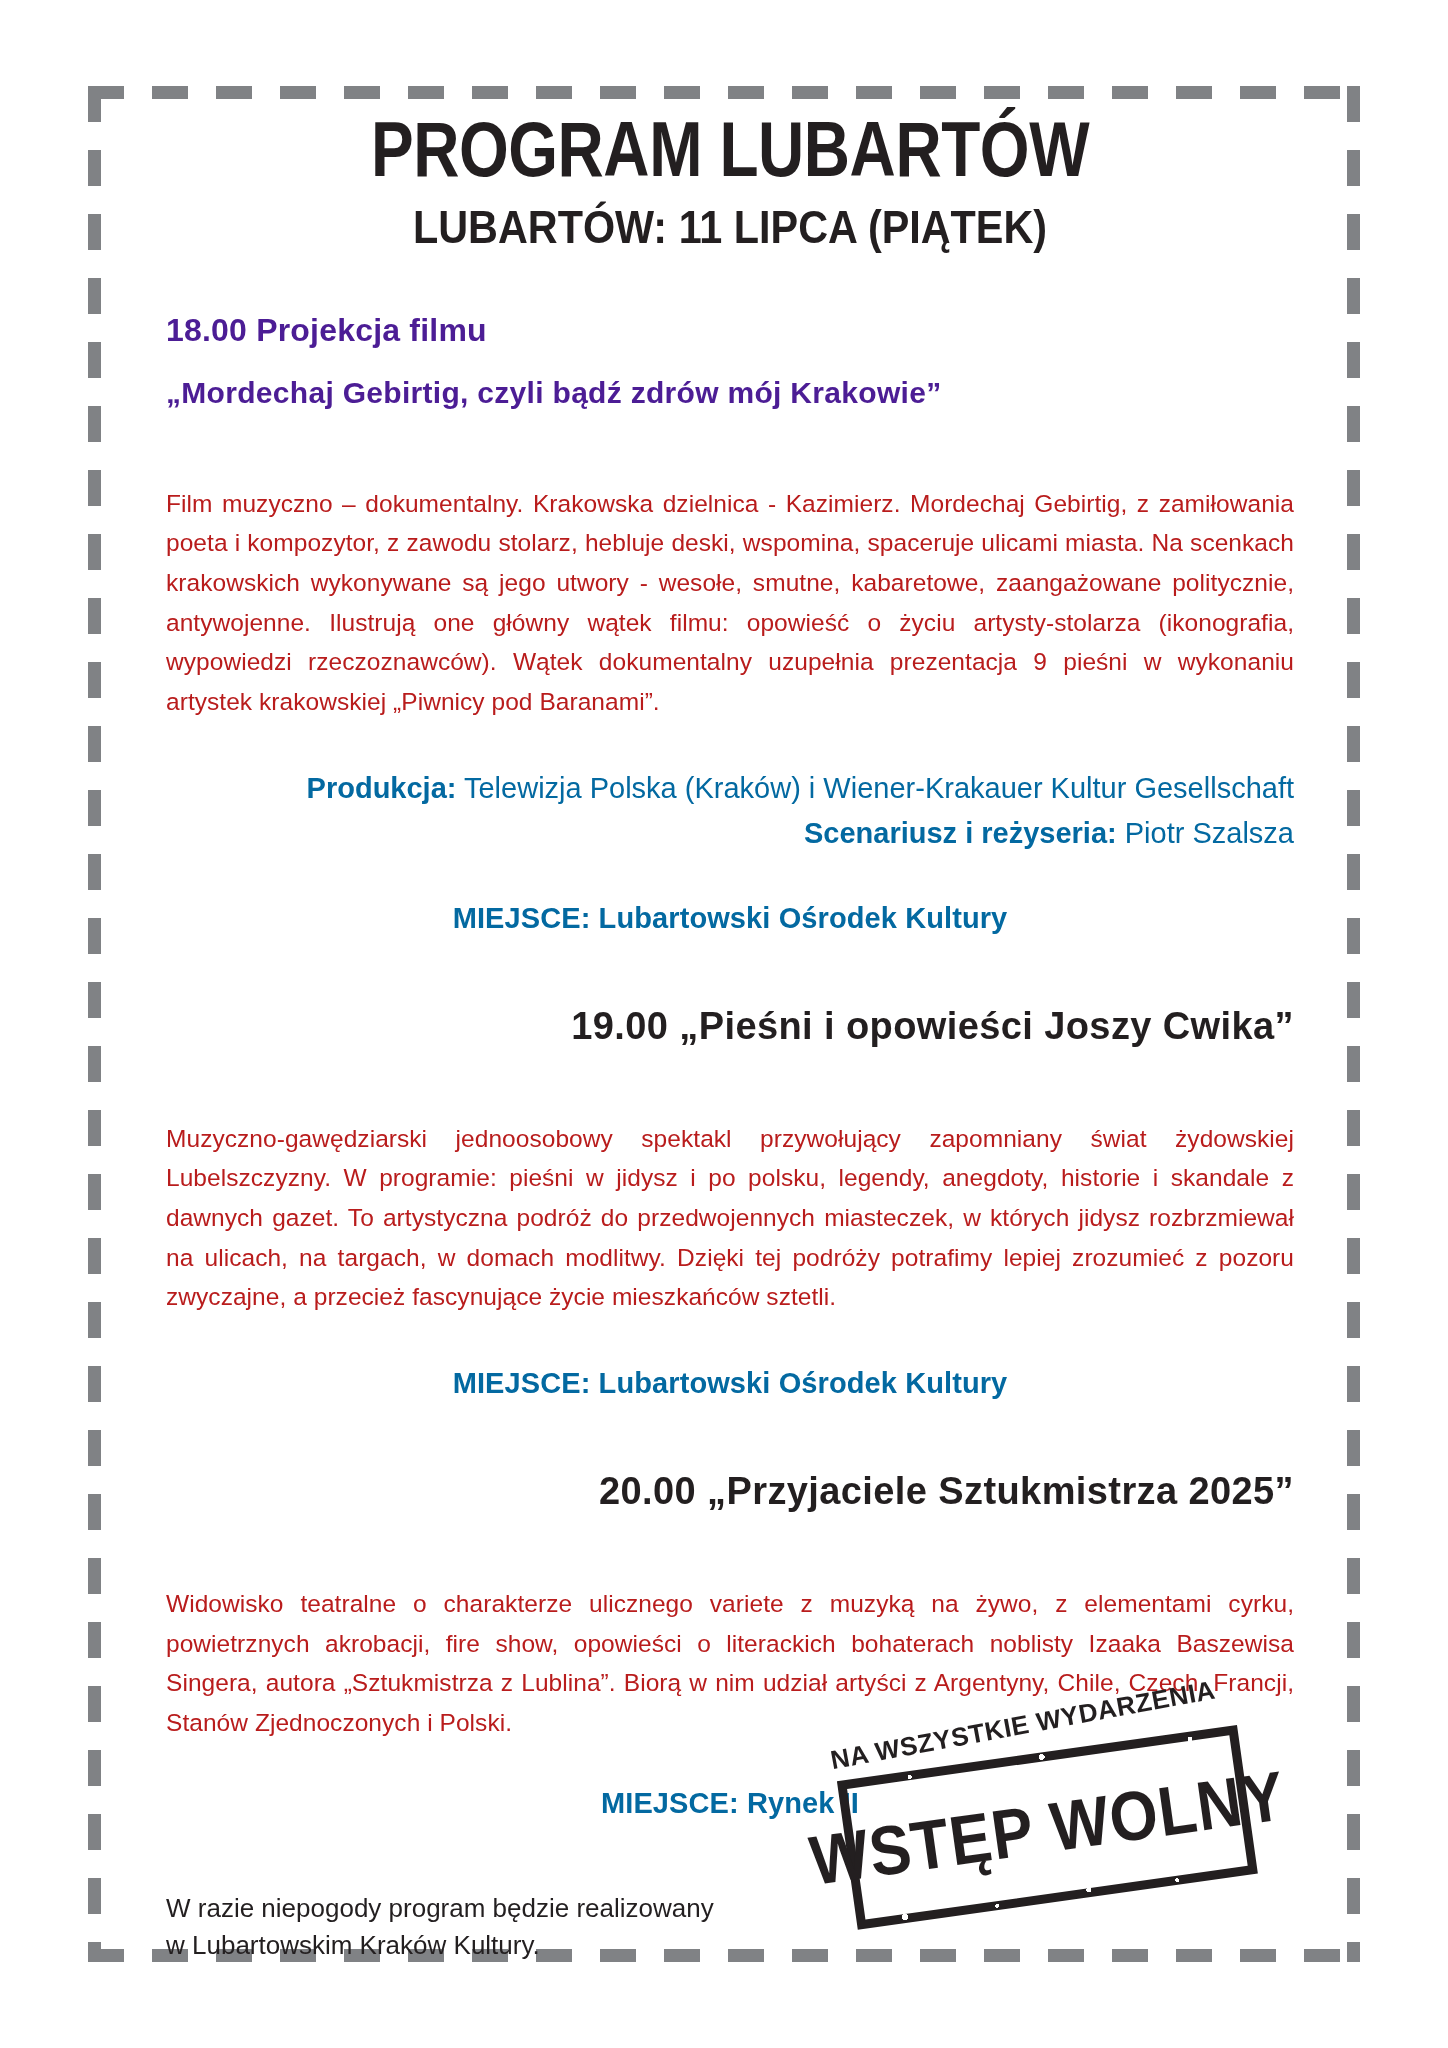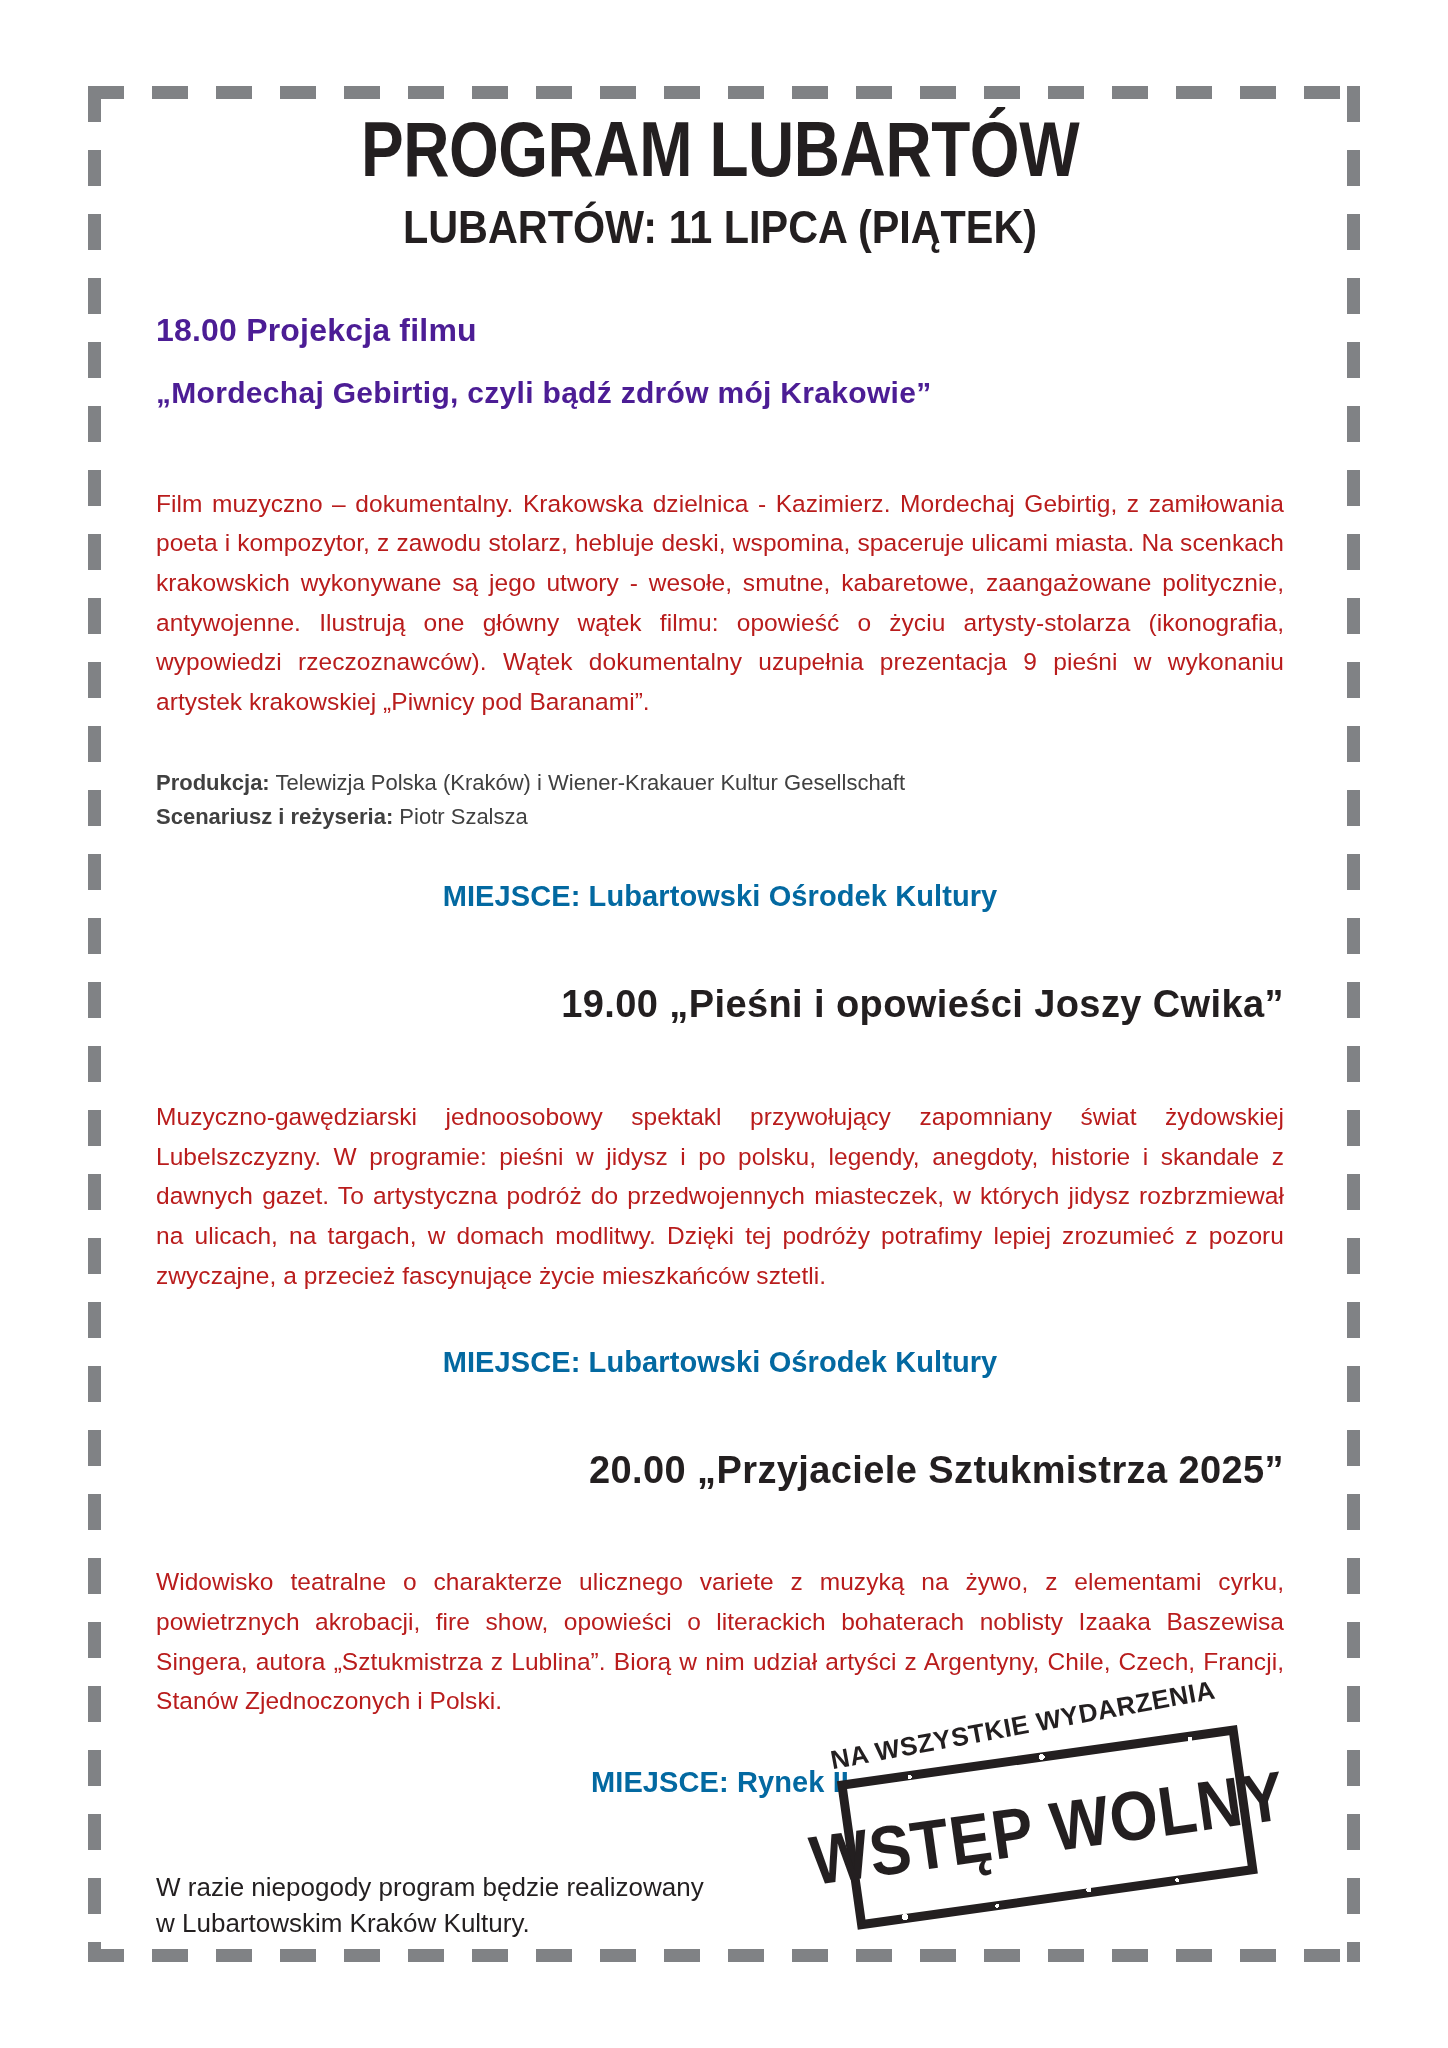--- a/index.html
+++ b/index.html
@@ -52,21 +52,21 @@
       to bottom,
       #808285 0px, #808285 36px,
       rgba(0,0,0,0) 36px, rgba(0,0,0,0) 64px);
   }
   .edge-left { left: 0; }
   .edge-right { right: 0; }
 
   
   .content {
     position: absolute;
-    left: 156px;
+    left: 166px;
     top: 110px;
     width: 1128px;
   }
 
   
   .title-main {
     text-align: center;
     font-family: "Liberation Sans Narrow", "Liberation Sans", sans-serif;
     font-weight: 700;
     font-size: 78px;
@@ -111,23 +111,24 @@
 
   
   .body-par {
     font-size: 24.5px;
     line-height: 1.62;
     text-align: justify;
     color: #b91c1c;
     letter-spacing: 0.05px;
   }
   .credits {
-    font-size: 22px;
+    font-size: 29px;
     line-height: 1.55;
-    color: #404040;
+    color: #0369a1;
+    text-align: right;
   }
   .credits b { font-weight: 700; }
 
   .place {
     text-align: center;
     font-weight: 700;
     font-size: 29px;
     color: #0369a1;
     letter-spacing: 0.1px;
   }

